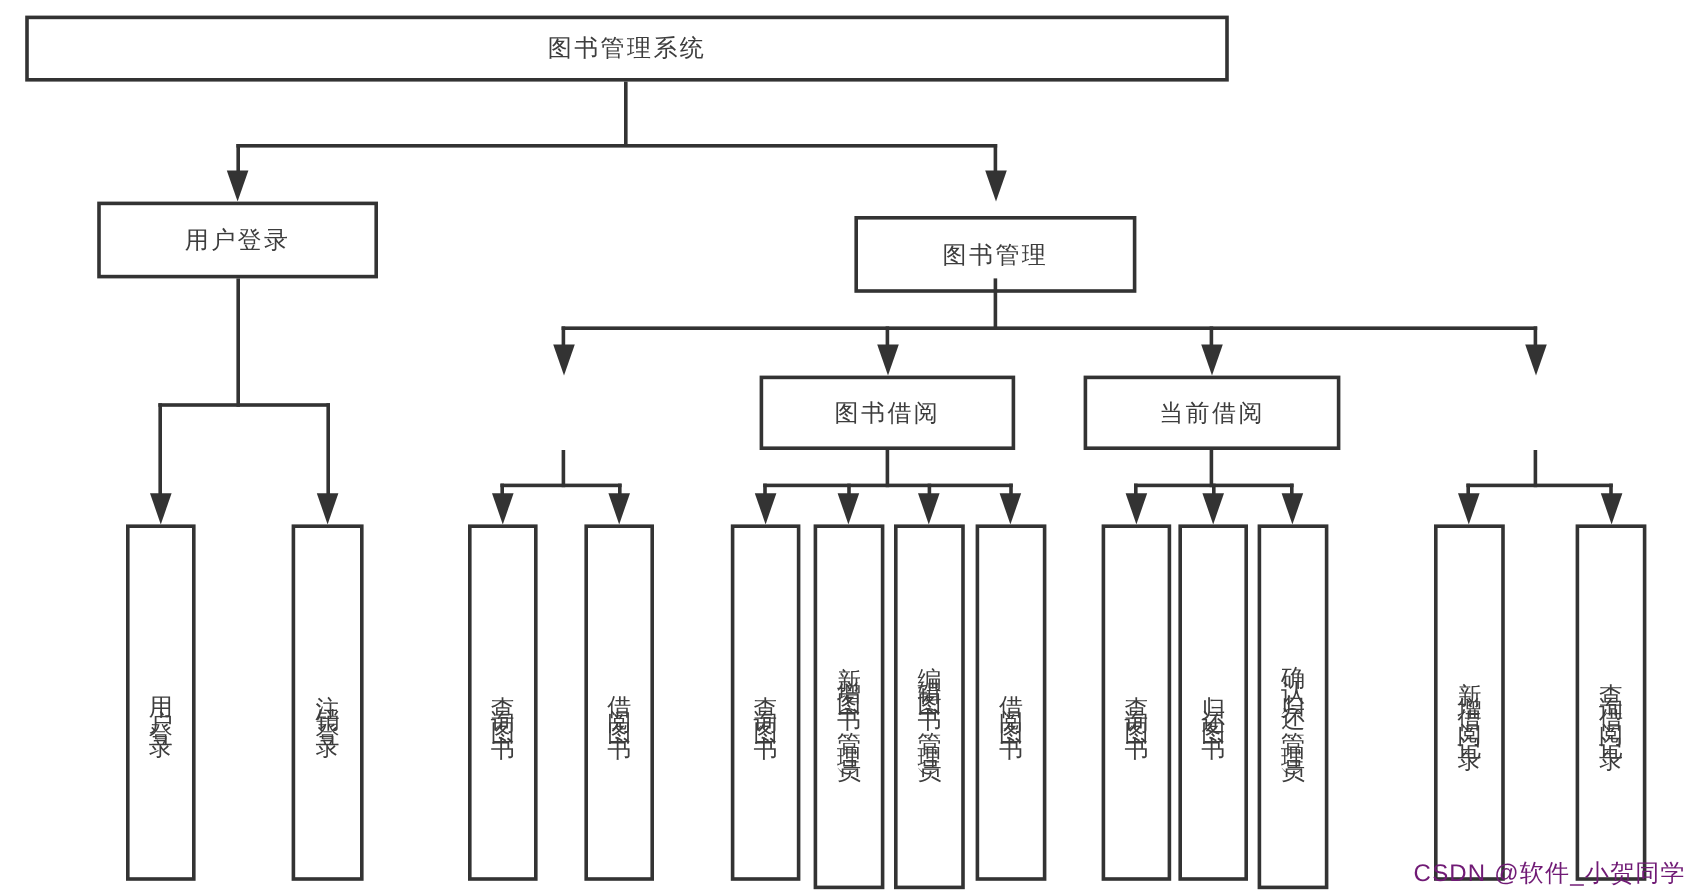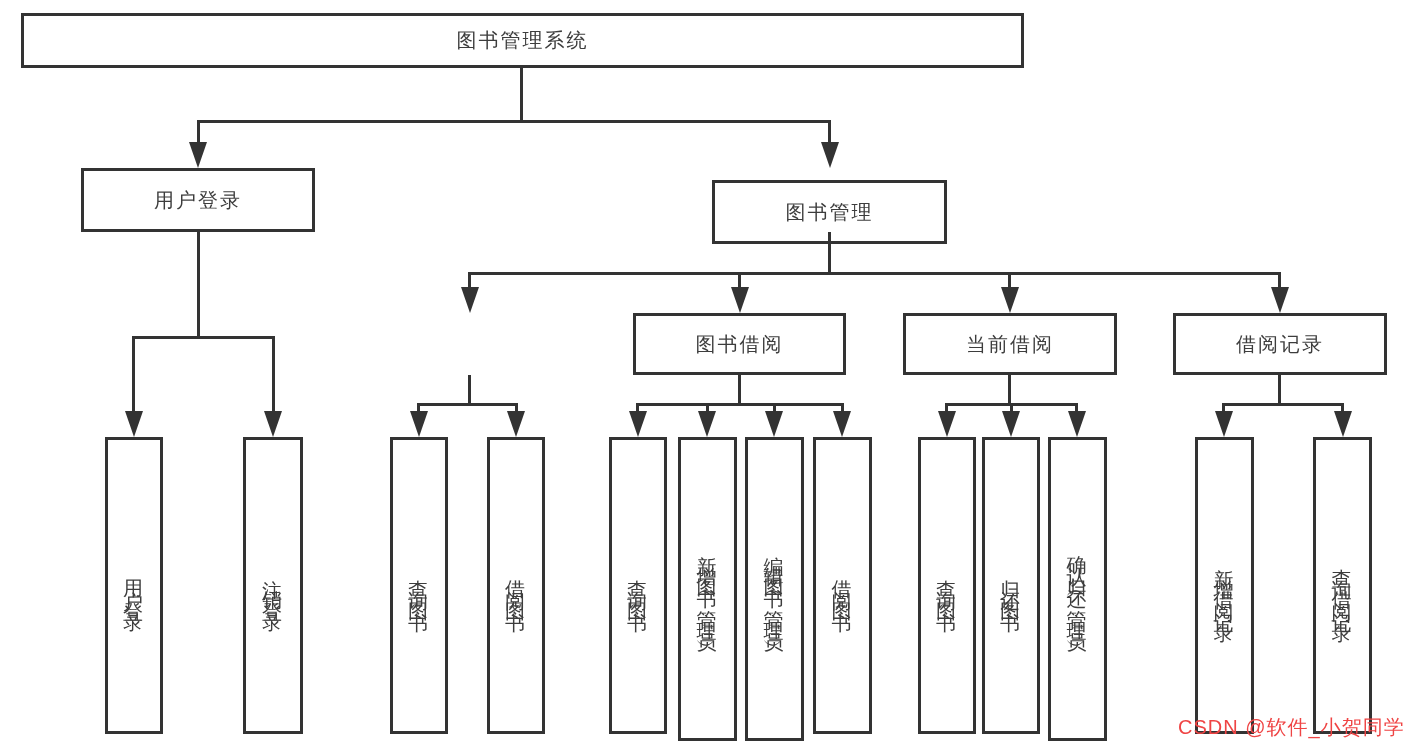--- a/index.html
+++ b/index.html
@@ -29,21 +29,21 @@
   }
   .line{position:absolute;background:#333333;}
   .arrow{
     position:absolute;width:0;height:0;
     border-left:9px solid transparent;
     border-right:9px solid transparent;
     border-top:26px solid #333333;
   }
   .watermark{
     position:absolute;left:1178px;top:714px;
-    font-size:20px;color:#ef4444;
+    font-size:20px;color:#701a75;
     letter-spacing:1px;white-space:nowrap;z-index:5;
   }
 </style>
 </head>
 <body>
 
 <div class="stage">
 
   <div class="box h" style="left:21px;top:13px;width:1003px;height:55px">
     <span>图书管理系统</span>
@@ -79,23 +79,20 @@
   <div class="line" style="left:1008px;top:272px;width:3px;height:18px"></div>
   <div class="arrow" style="left:1001px;top:287px"></div>
   <div class="line" style="left:1278px;top:272px;width:3px;height:18px"></div>
   <div class="arrow" style="left:1271px;top:287px"></div>
 
   <div class="box h" style="left:633px;top:313px;width:213px;height:62px">
     <span>图书借阅</span>
   </div>
   <div class="box h" style="left:903px;top:313px;width:214px;height:62px">
     <span>当前借阅</span>
-  </div>
-  <div class="box h" style="left:1173px;top:313px;width:214px;height:62px">
-    <span>借阅记录</span>
   </div>
 
   <div class="line" style="left:468px;top:375px;width:3px;height:31px"></div>
   <div class="line" style="left:417px;top:403px;width:101px;height:3px"></div>
   <div class="line" style="left:417px;top:403px;width:3px;height:12px"></div>
   <div class="arrow" style="left:410px;top:411px"></div>
   <div class="line" style="left:515px;top:403px;width:3px;height:12px"></div>
   <div class="arrow" style="left:507px;top:411px"></div>
 
   <div class="line" style="left:738px;top:375px;width:3px;height:31px"></div>

